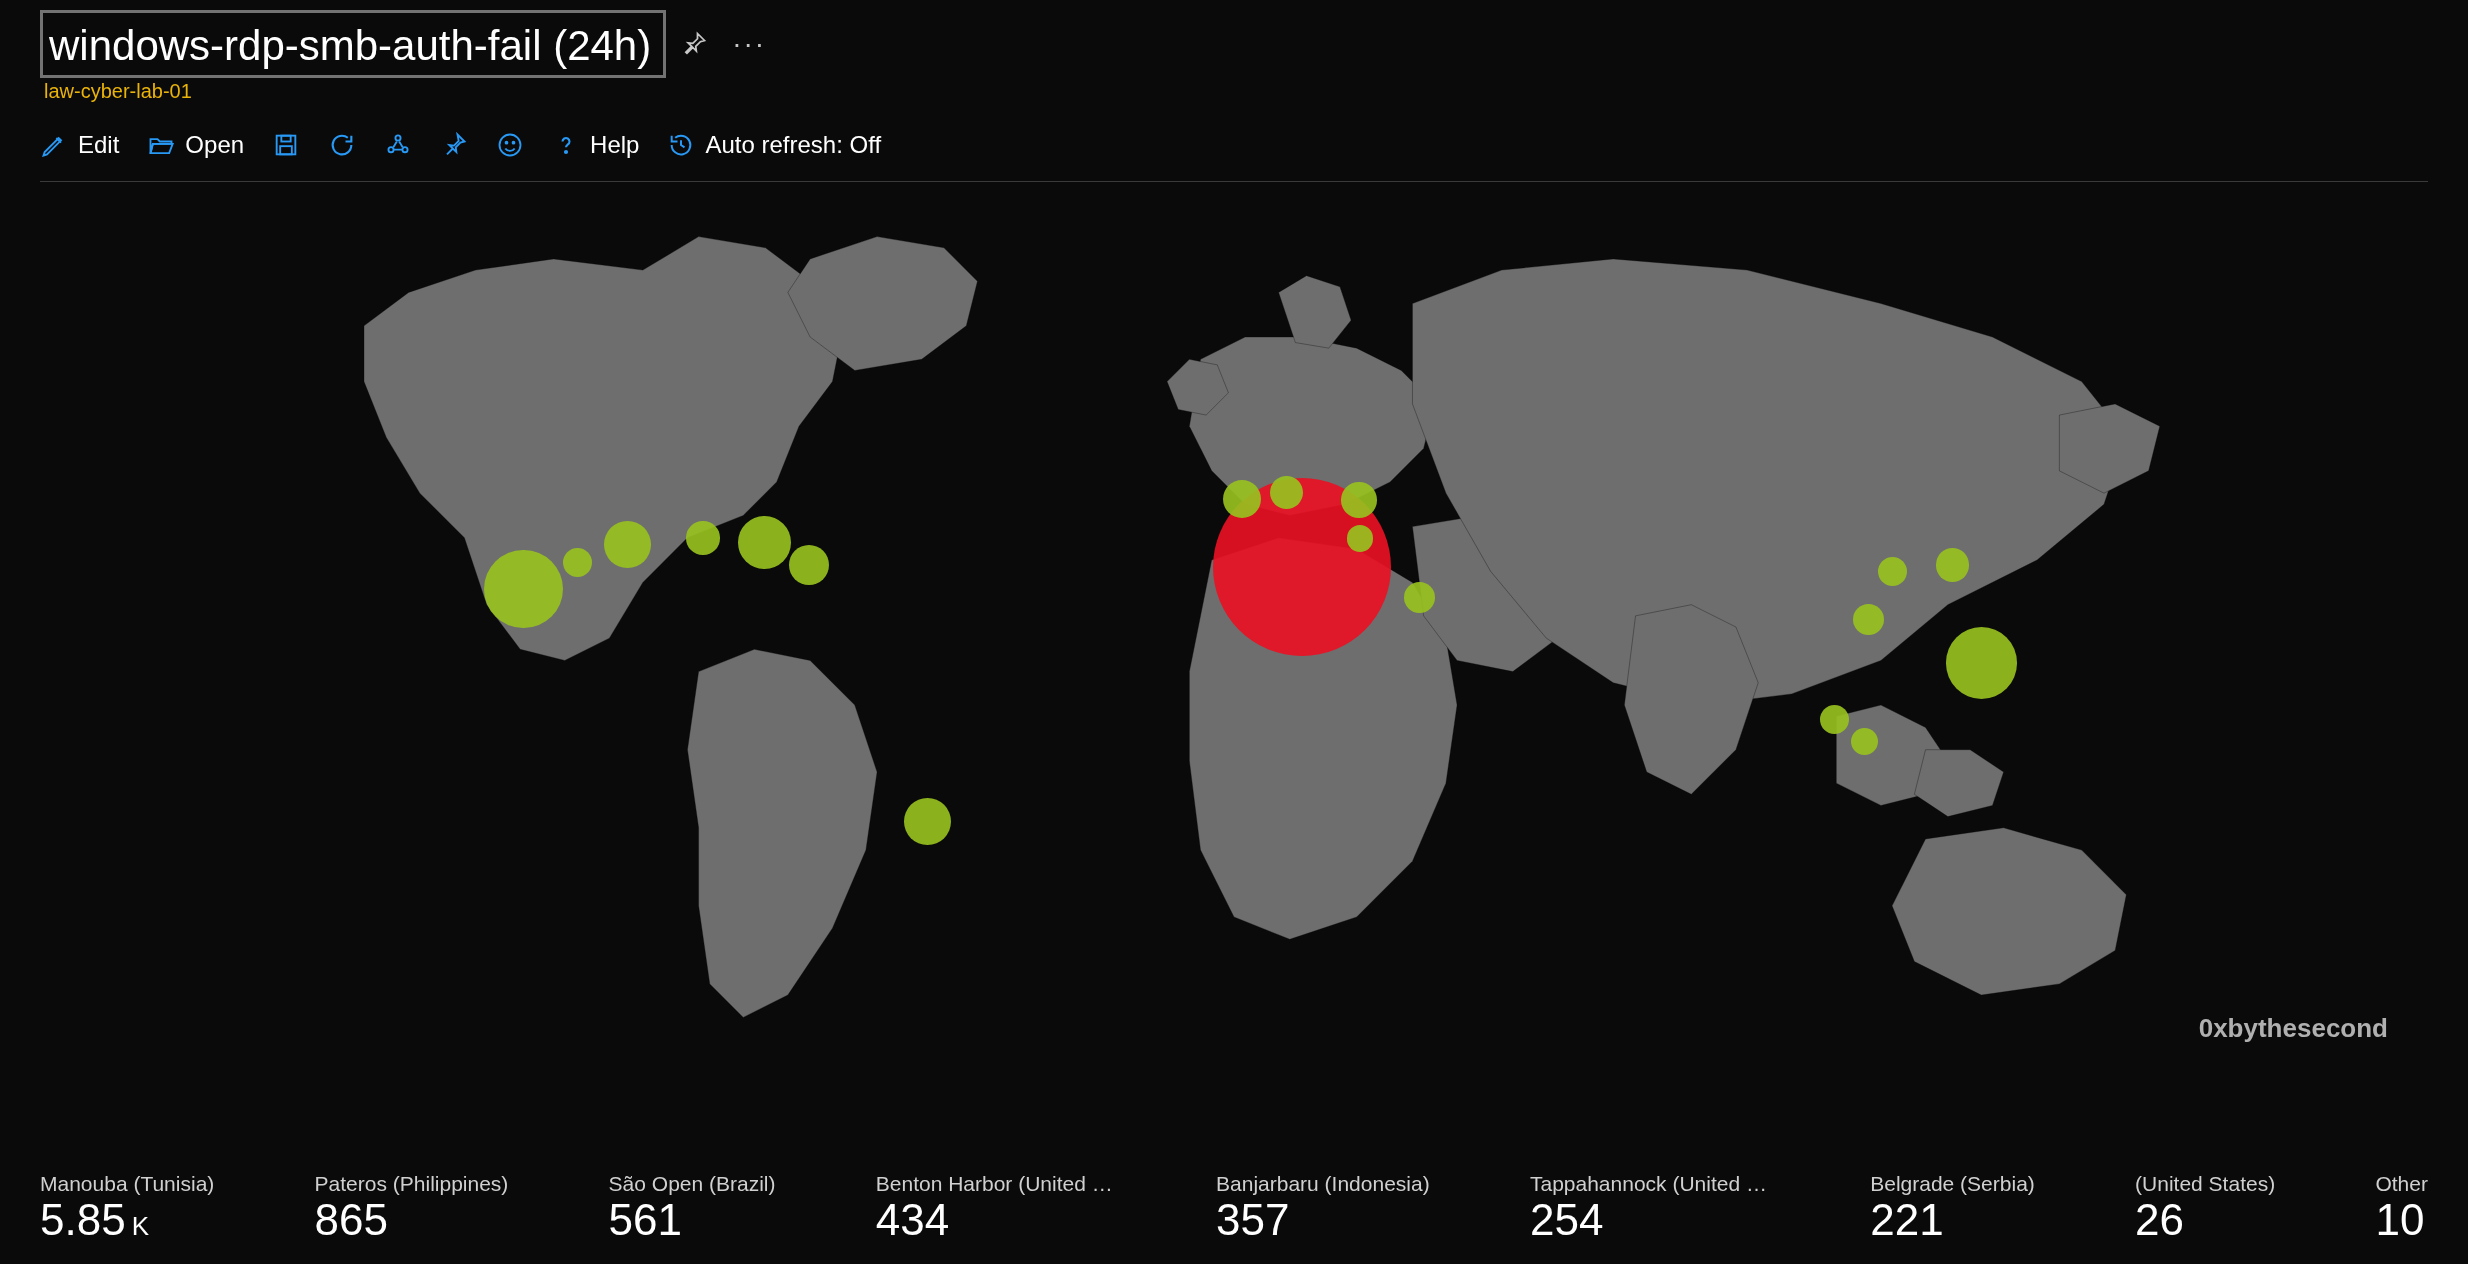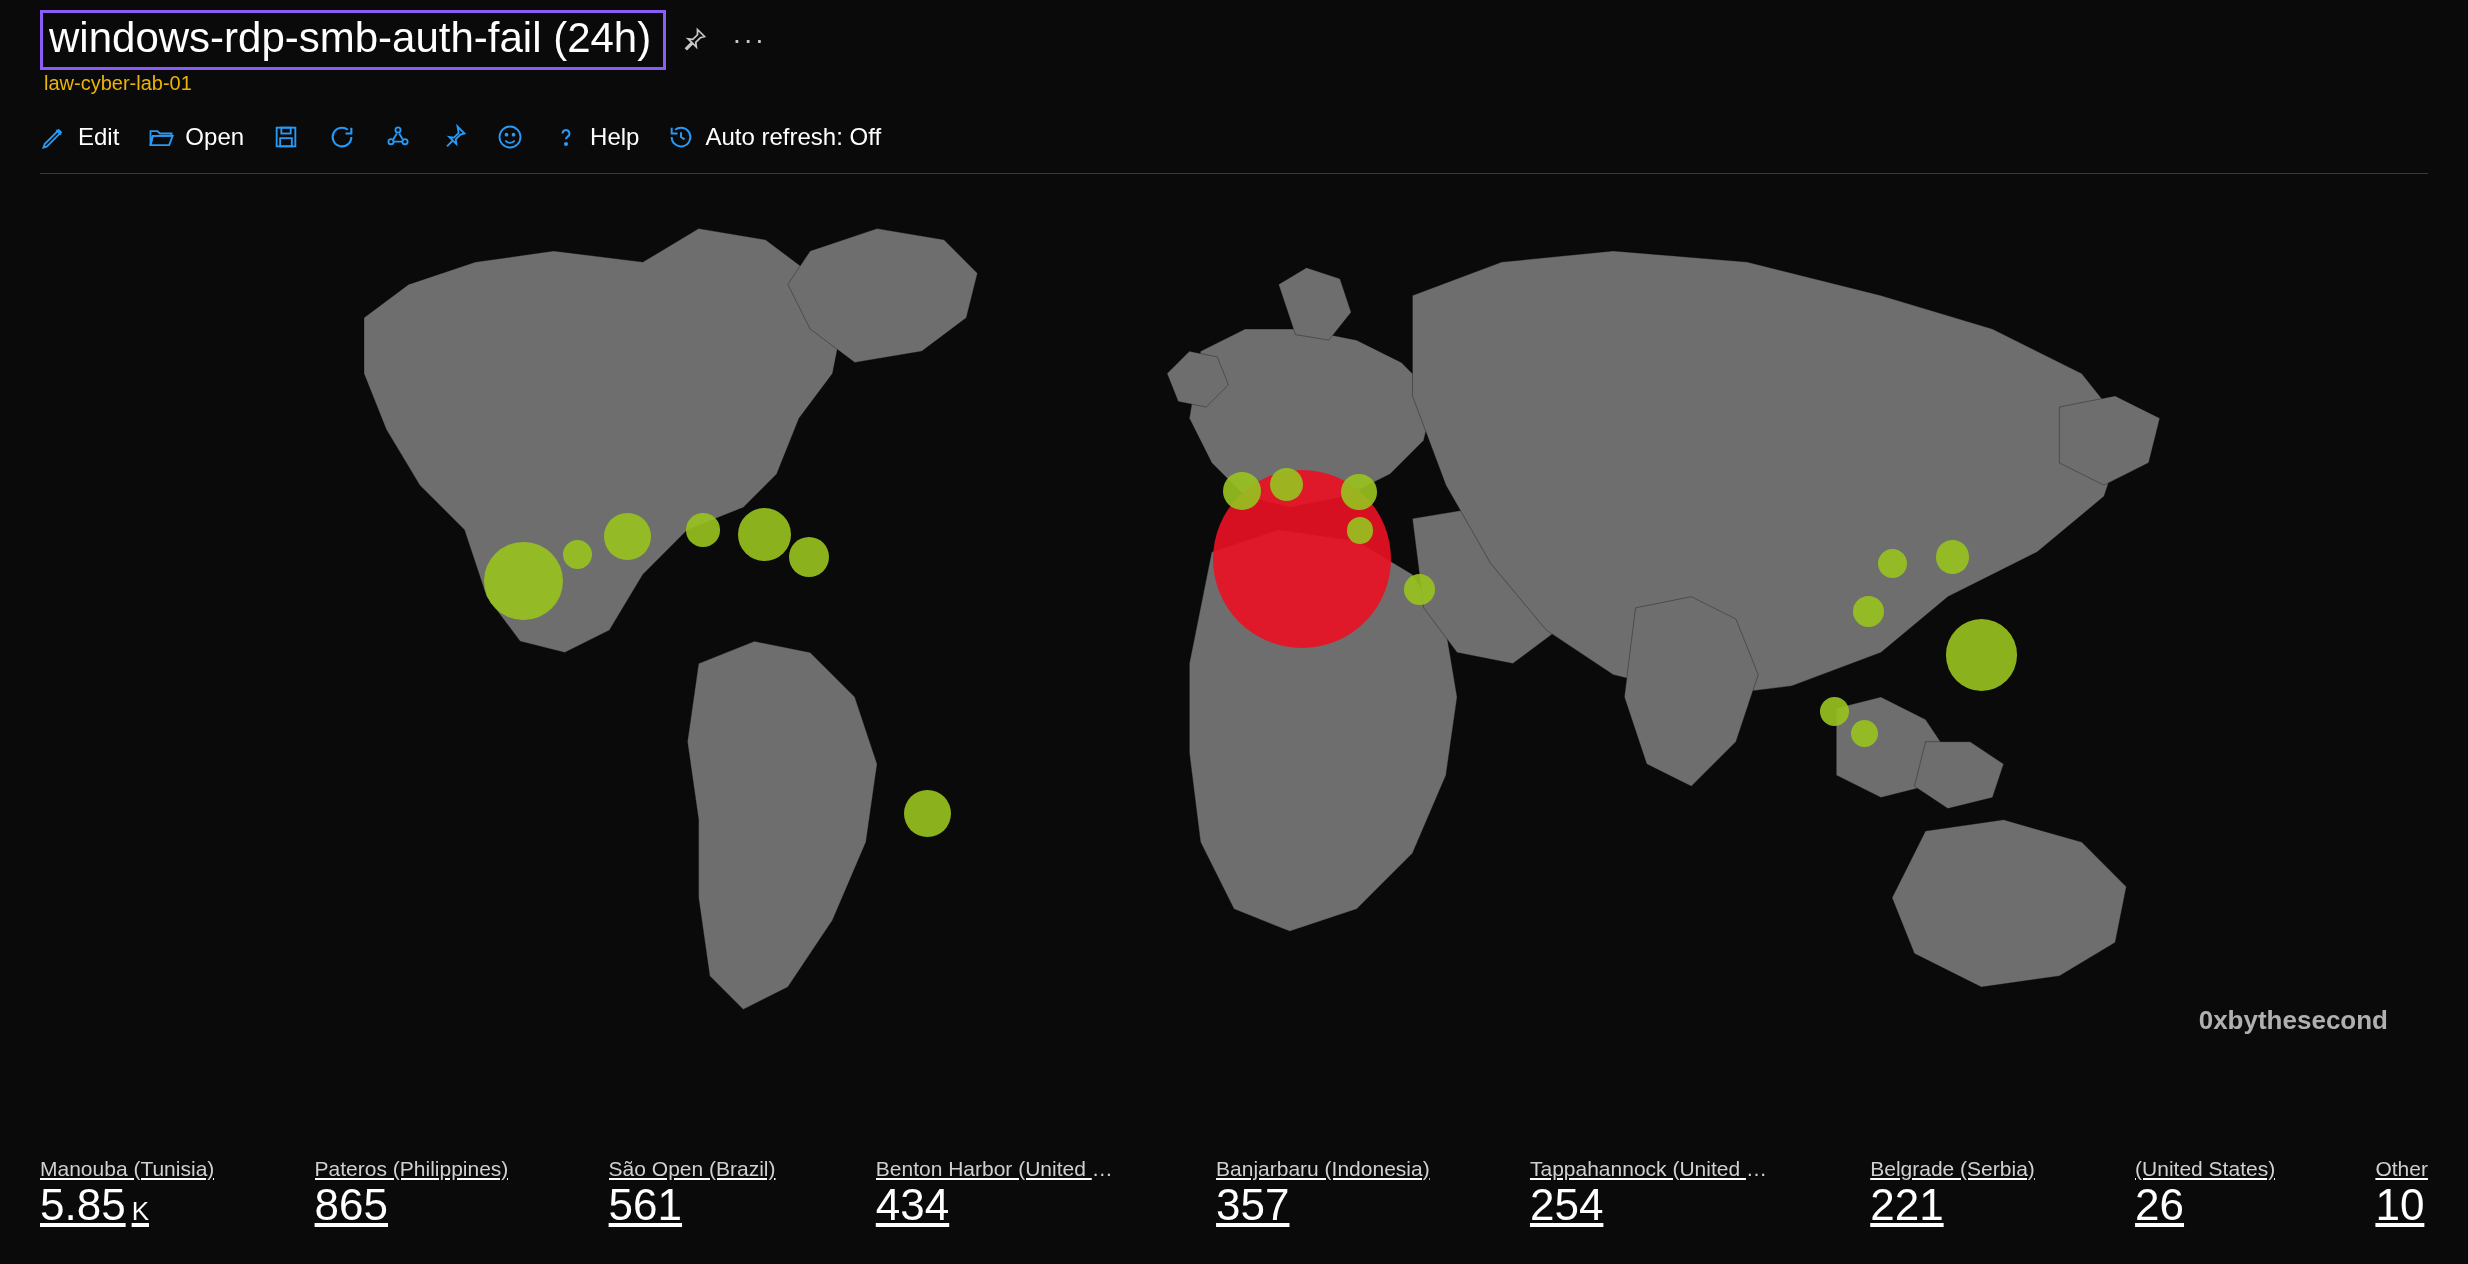--- a/index.html
+++ b/index.html
@@ -18,22 +18,22 @@
     position: relative;
     background: #0a0a0a;
     padding: 10px 40px 0 40px;
   }
   .title-row {
     display: flex;
     align-items: center;
     gap: 14px;
   }
   .title-box {
-    border: 3px solid #8b5cf6;
-    padding: 0px 12px 4px 6px;
+    border: 3px solid #737373;
+    padding: 8px 12px 4px 6px;
     font-size: 42px;
     font-weight: 400;
     color: #fff;
     line-height: 1.2;
   }
   .pin-btn, .more-btn {
     color: #c8c8c8;
     display: flex;
     align-items: center;
     justify-content: center;
@@ -76,25 +76,24 @@
     right: 40px;
     bottom: 18px;
     color: #b0b0b0;
     font-size: 26px;
     font-weight: 600;
   }
   .stats {
     position: absolute;
     left: 40px;
     right: 40px;
-    bottom: 35px;
+    bottom: 20px;
     display: flex;
     align-items: flex-end;
     justify-content: space-between;
-    text-decoration: underline;
   }
   .stat {
     display: flex;
     flex-direction: column;
     min-width: 0;
   }
   .stat-label {
     font-size: 21px;
     color: #d0d0d0;
     white-space: nowrap;

